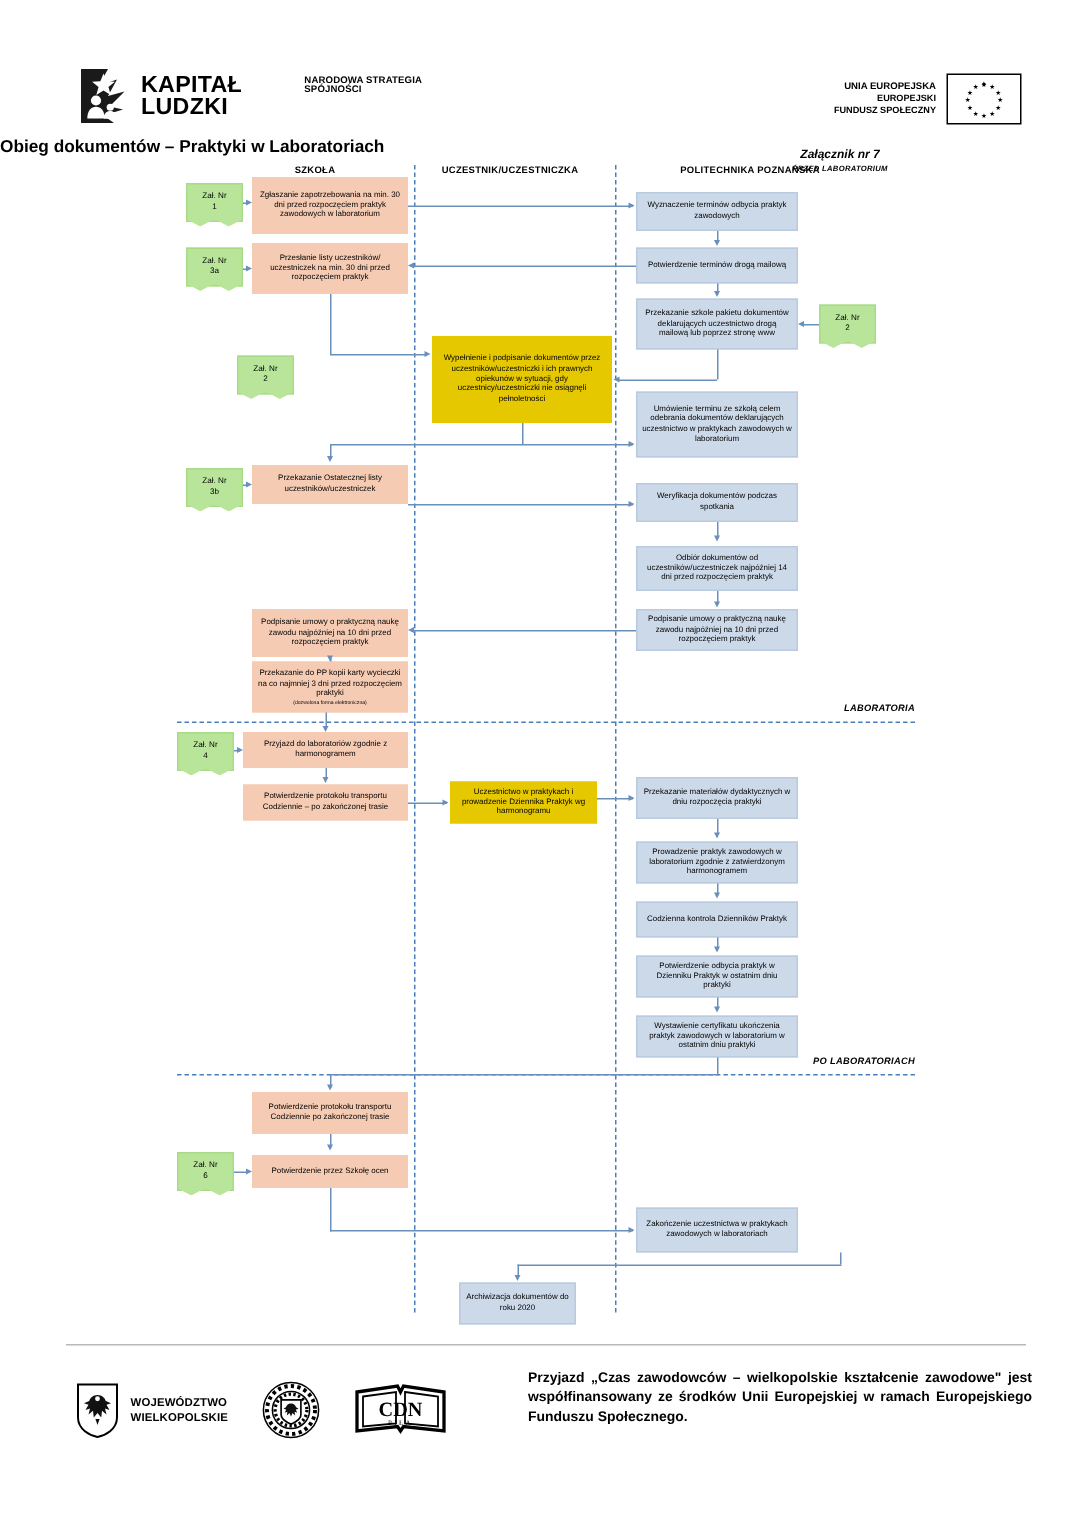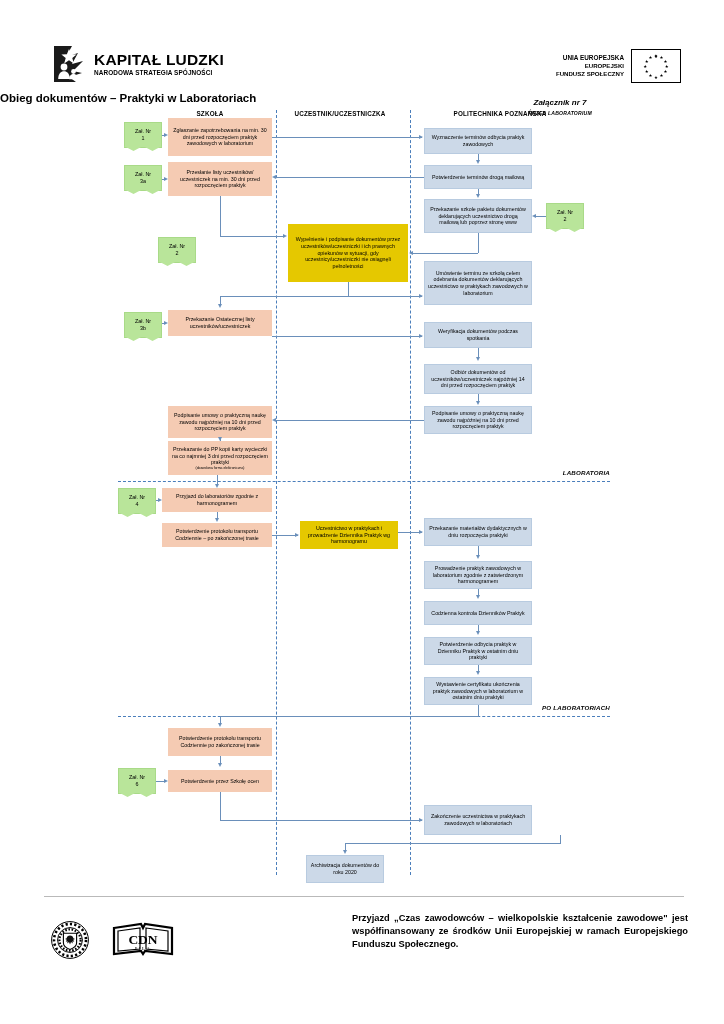--- a/index.html
+++ b/index.html
@@ -3,21 +3,21 @@
 <meta charset="utf-8">
 <style>
   html,body{margin:0;padding:0;background:#fff;}
   body{width:724px;height:1024px;position:relative;font-family:"Liberation Sans",sans-serif;color:#000;overflow:hidden;}
   .page{position:relative;width:724px;height:1024px;}
   .abs{position:absolute;box-sizing:border-box;}
 
   
   .kl-logo{left:52px;top:44px;width:250px;height:40px;display:flex;align-items:center;gap:8px;}
   .kl-mark{width:34px;height:40px;flex:0 0 34px;}
-  .kl-text{display:flex;flex-direction:column;justify-content:center;line-height:1;}
+  .kl-text{display:flex;flex-direction:row;justify-content:center;line-height:1;}
   .kl-title{font-size:15.5px;font-weight:bold;letter-spacing:.2px;}
   .kl-sub{font-size:6.4px;font-weight:bold;letter-spacing:.1px;margin-top:2.5px;}
 
   .eu-logo{left:548px;top:48px;width:140px;height:36px;display:flex;align-items:center;gap:7px;}
   .eu-text{text-align:right;line-height:1.32;font-size:6.1px;font-weight:bold;width:76px;}
   .eu-text .l1{font-size:6.4px;}
   .eu-flag{width:48px;height:32px;border:1px solid #000;position:relative;flex:0 0 48px;}
 
   
   .maintitle{left:0;top:92px;width:724px;text-align:left;font-size:11.5px;font-weight:bold;}
@@ -323,20 +323,32 @@
   <div class="abs arr arr-r" style="left:419px;top:817.5px;"></div>
 
   <div class="abs ln lnv" style="left:560px;top:835px;height:8px;"></div>
   <div class="abs ln lnh" style="left:345px;top:843px;width:216px;"></div>
   <div class="abs ln lnv" style="left:345px;top:843px;height:9px;"></div>
   <div class="abs arr arr-d" style="left:342.5px;top:850px;"></div>
 
   <div class="abs frule"></div>
 
   <div class="abs flogos">
+    <div class="wlk">
+      <svg width="30" height="38" viewBox="0 0 30 38">
+        <path d="M2 2 H28 V24 C28 32 20 36 15 37 C10 36 2 32 2 24 Z" fill="#fff" stroke="#000" stroke-width="1.3"></path>
+        <path d="M15 9 C12 9 10 11 9.5 13 L6 14.5 L9 15.5 L7 19 L10 18 L9 22 L12 19.5 L12.5 24 L15 21 L17.5 24 L18 19.5 L21 22 L20 18 L23 19 L21 15.5 L24 14.5 L20.5 13 C20 11 18 9 15 9 Z" fill="#111"></path>
+        <circle cx="15" cy="11.5" r="1.6" fill="#fff"></circle>
+        <path d="M13.6 25 L15 29 L16.4 25 Z" fill="#111"></path>
+      </svg>
+      <div class="wlk-txt">
+        <div>WOJEWÓDZTWO</div>
+        <div>WIELKOPOLSKIE</div>
+      </div>
+    </div>
 
     <svg width="40" height="40" viewBox="0 0 40 40">
       <circle cx="20" cy="20" r="18.4" fill="none" stroke="#000" stroke-width="1"></circle>
       <circle cx="20" cy="20" r="16" fill="none" stroke="#000" stroke-width="2.6" stroke-dasharray="2.2 2.2"></circle>
       <circle cx="20" cy="20" r="12.4" fill="none" stroke="#000" stroke-width="1"></circle>
       <circle cx="20" cy="20" r="10.6" fill="none" stroke="#000" stroke-width="2.2" stroke-dasharray="1.6 1.6"></circle>
       <path d="M13.4 13.2 H26.6 V23 C26.6 27 20 29.4 20 29.4 C20 29.4 13.4 27 13.4 23 Z" fill="#fff" stroke="#000" stroke-width="1.1"></path>
       <path d="M20 15.6 C18 15.6 16.9 16.9 16.6 18.2 L15 19 L16.8 19.8 L15.8 21.8 L17.6 21.2 L17.2 23.6 L19 22 L20 24.4 L21 22 L22.8 23.6 L22.4 21.2 L24.2 21.8 L23.2 19.8 L25 19 L23.4 18.2 C23.1 16.9 22 15.6 20 15.6 Z" fill="#111"></path>
     </svg>
 

